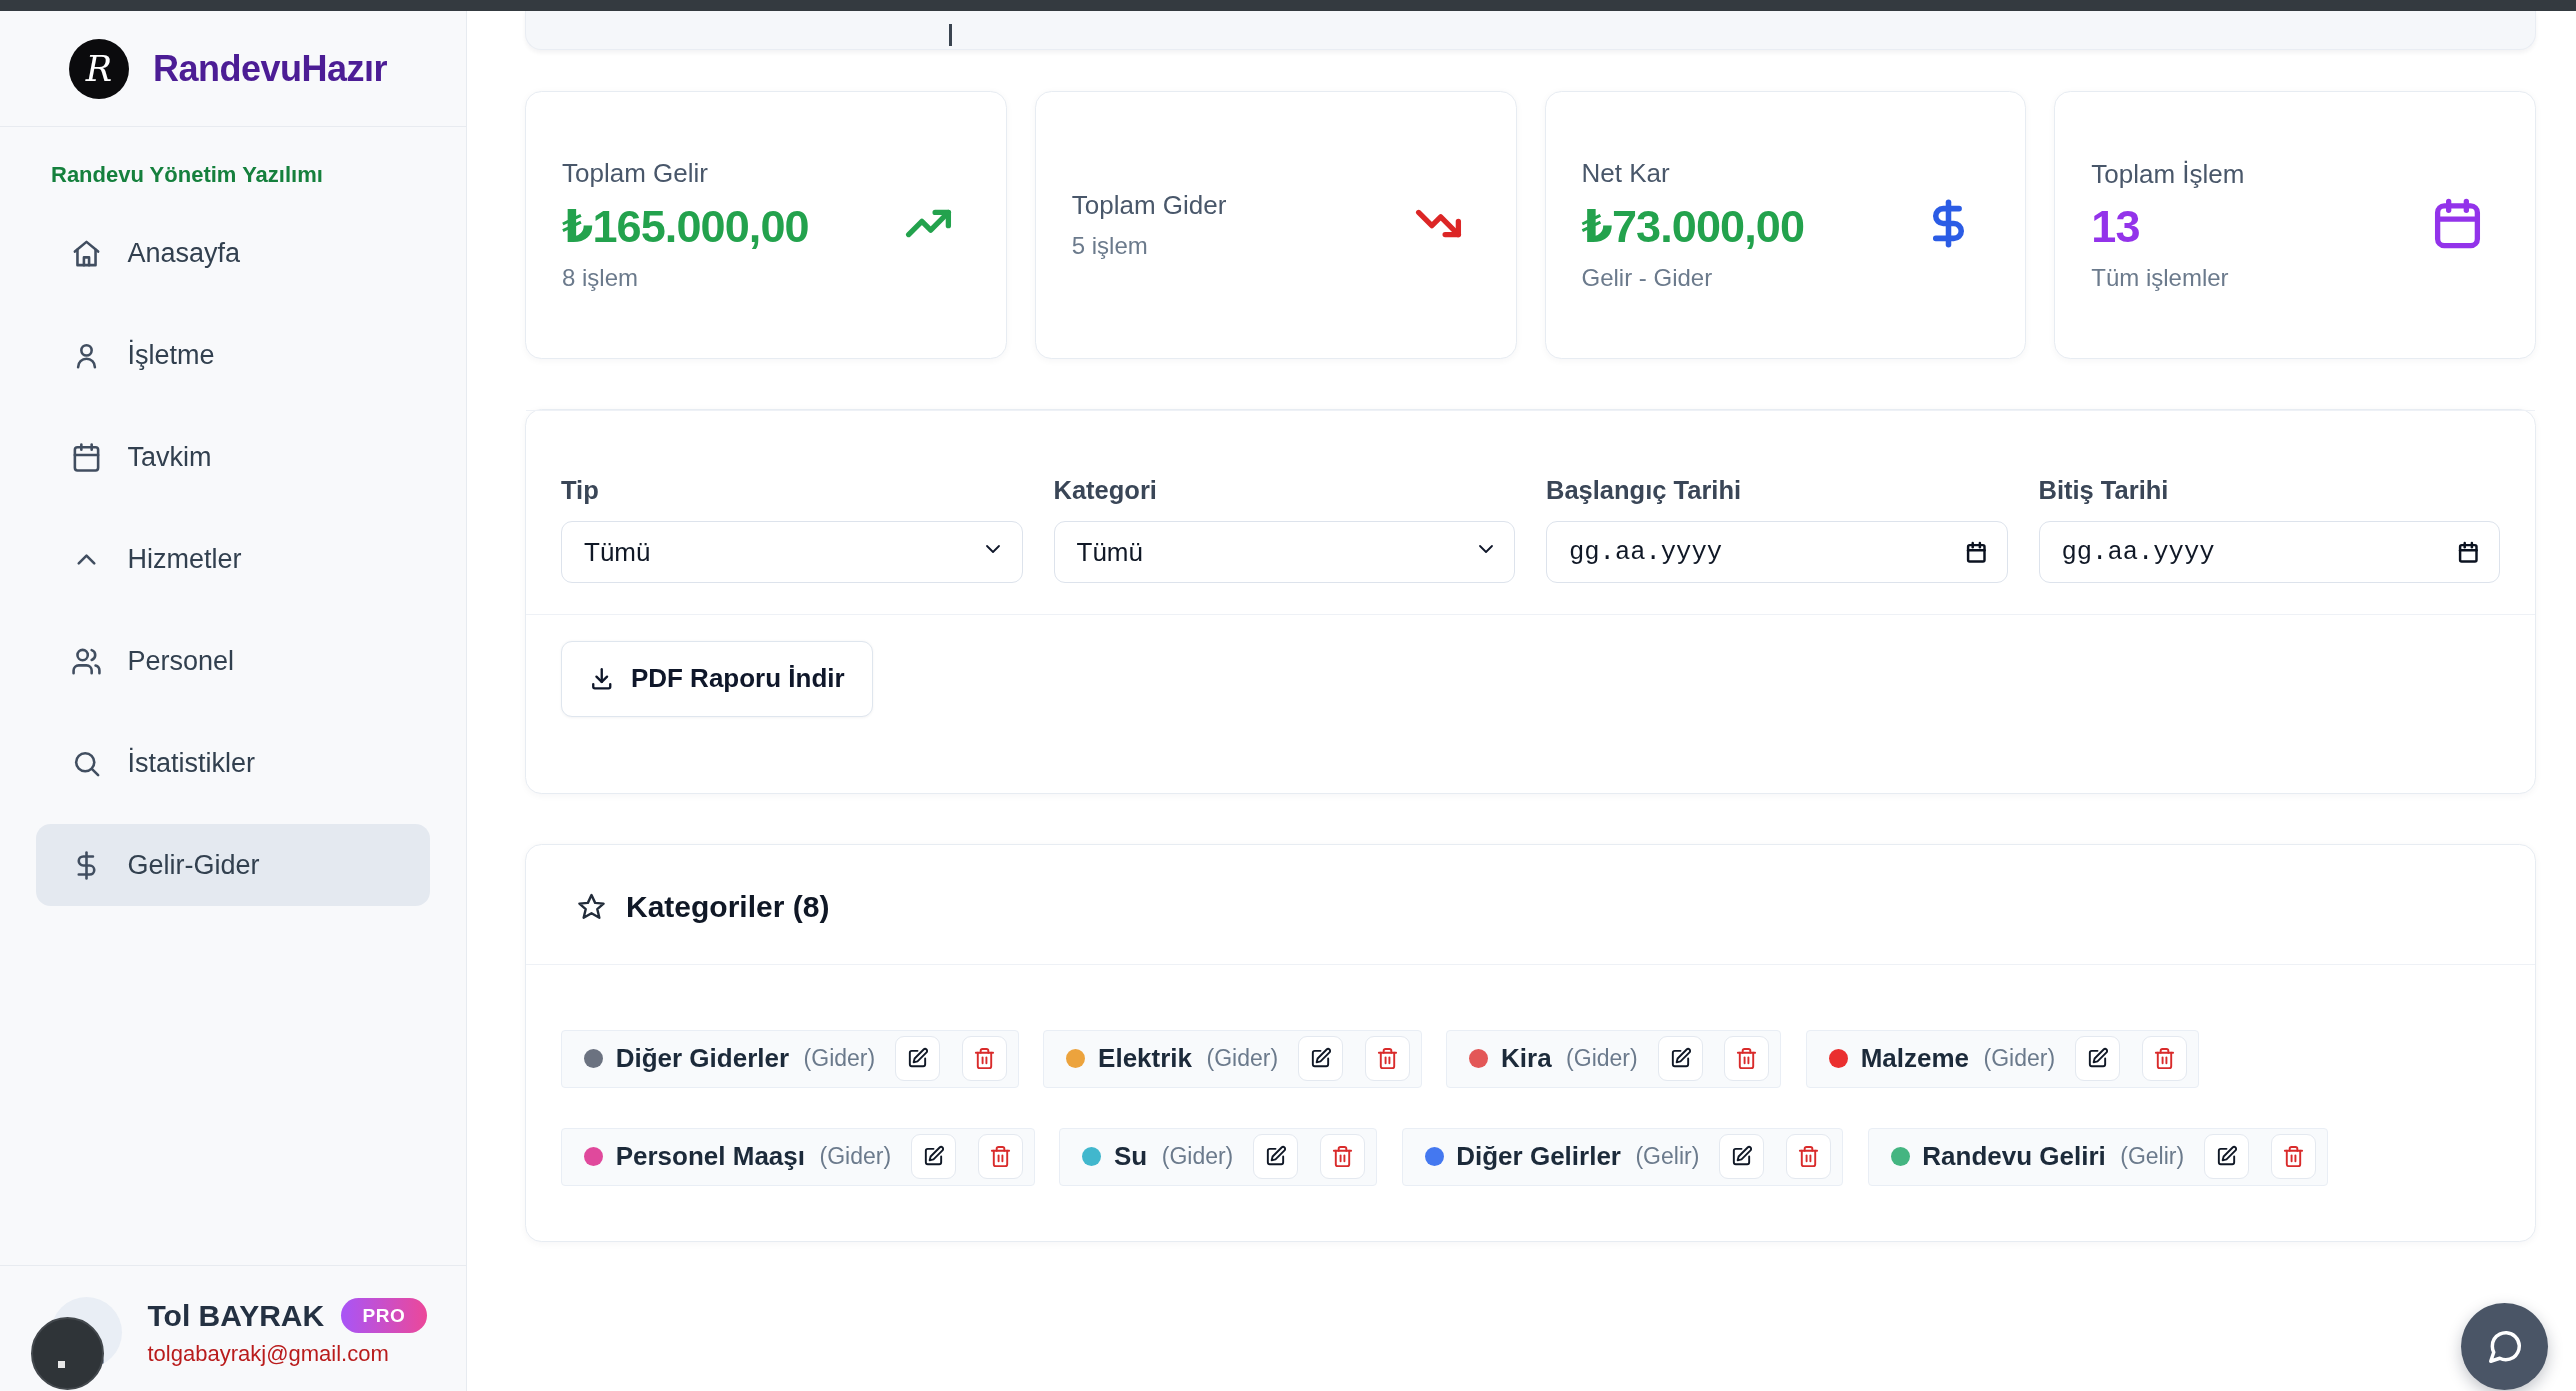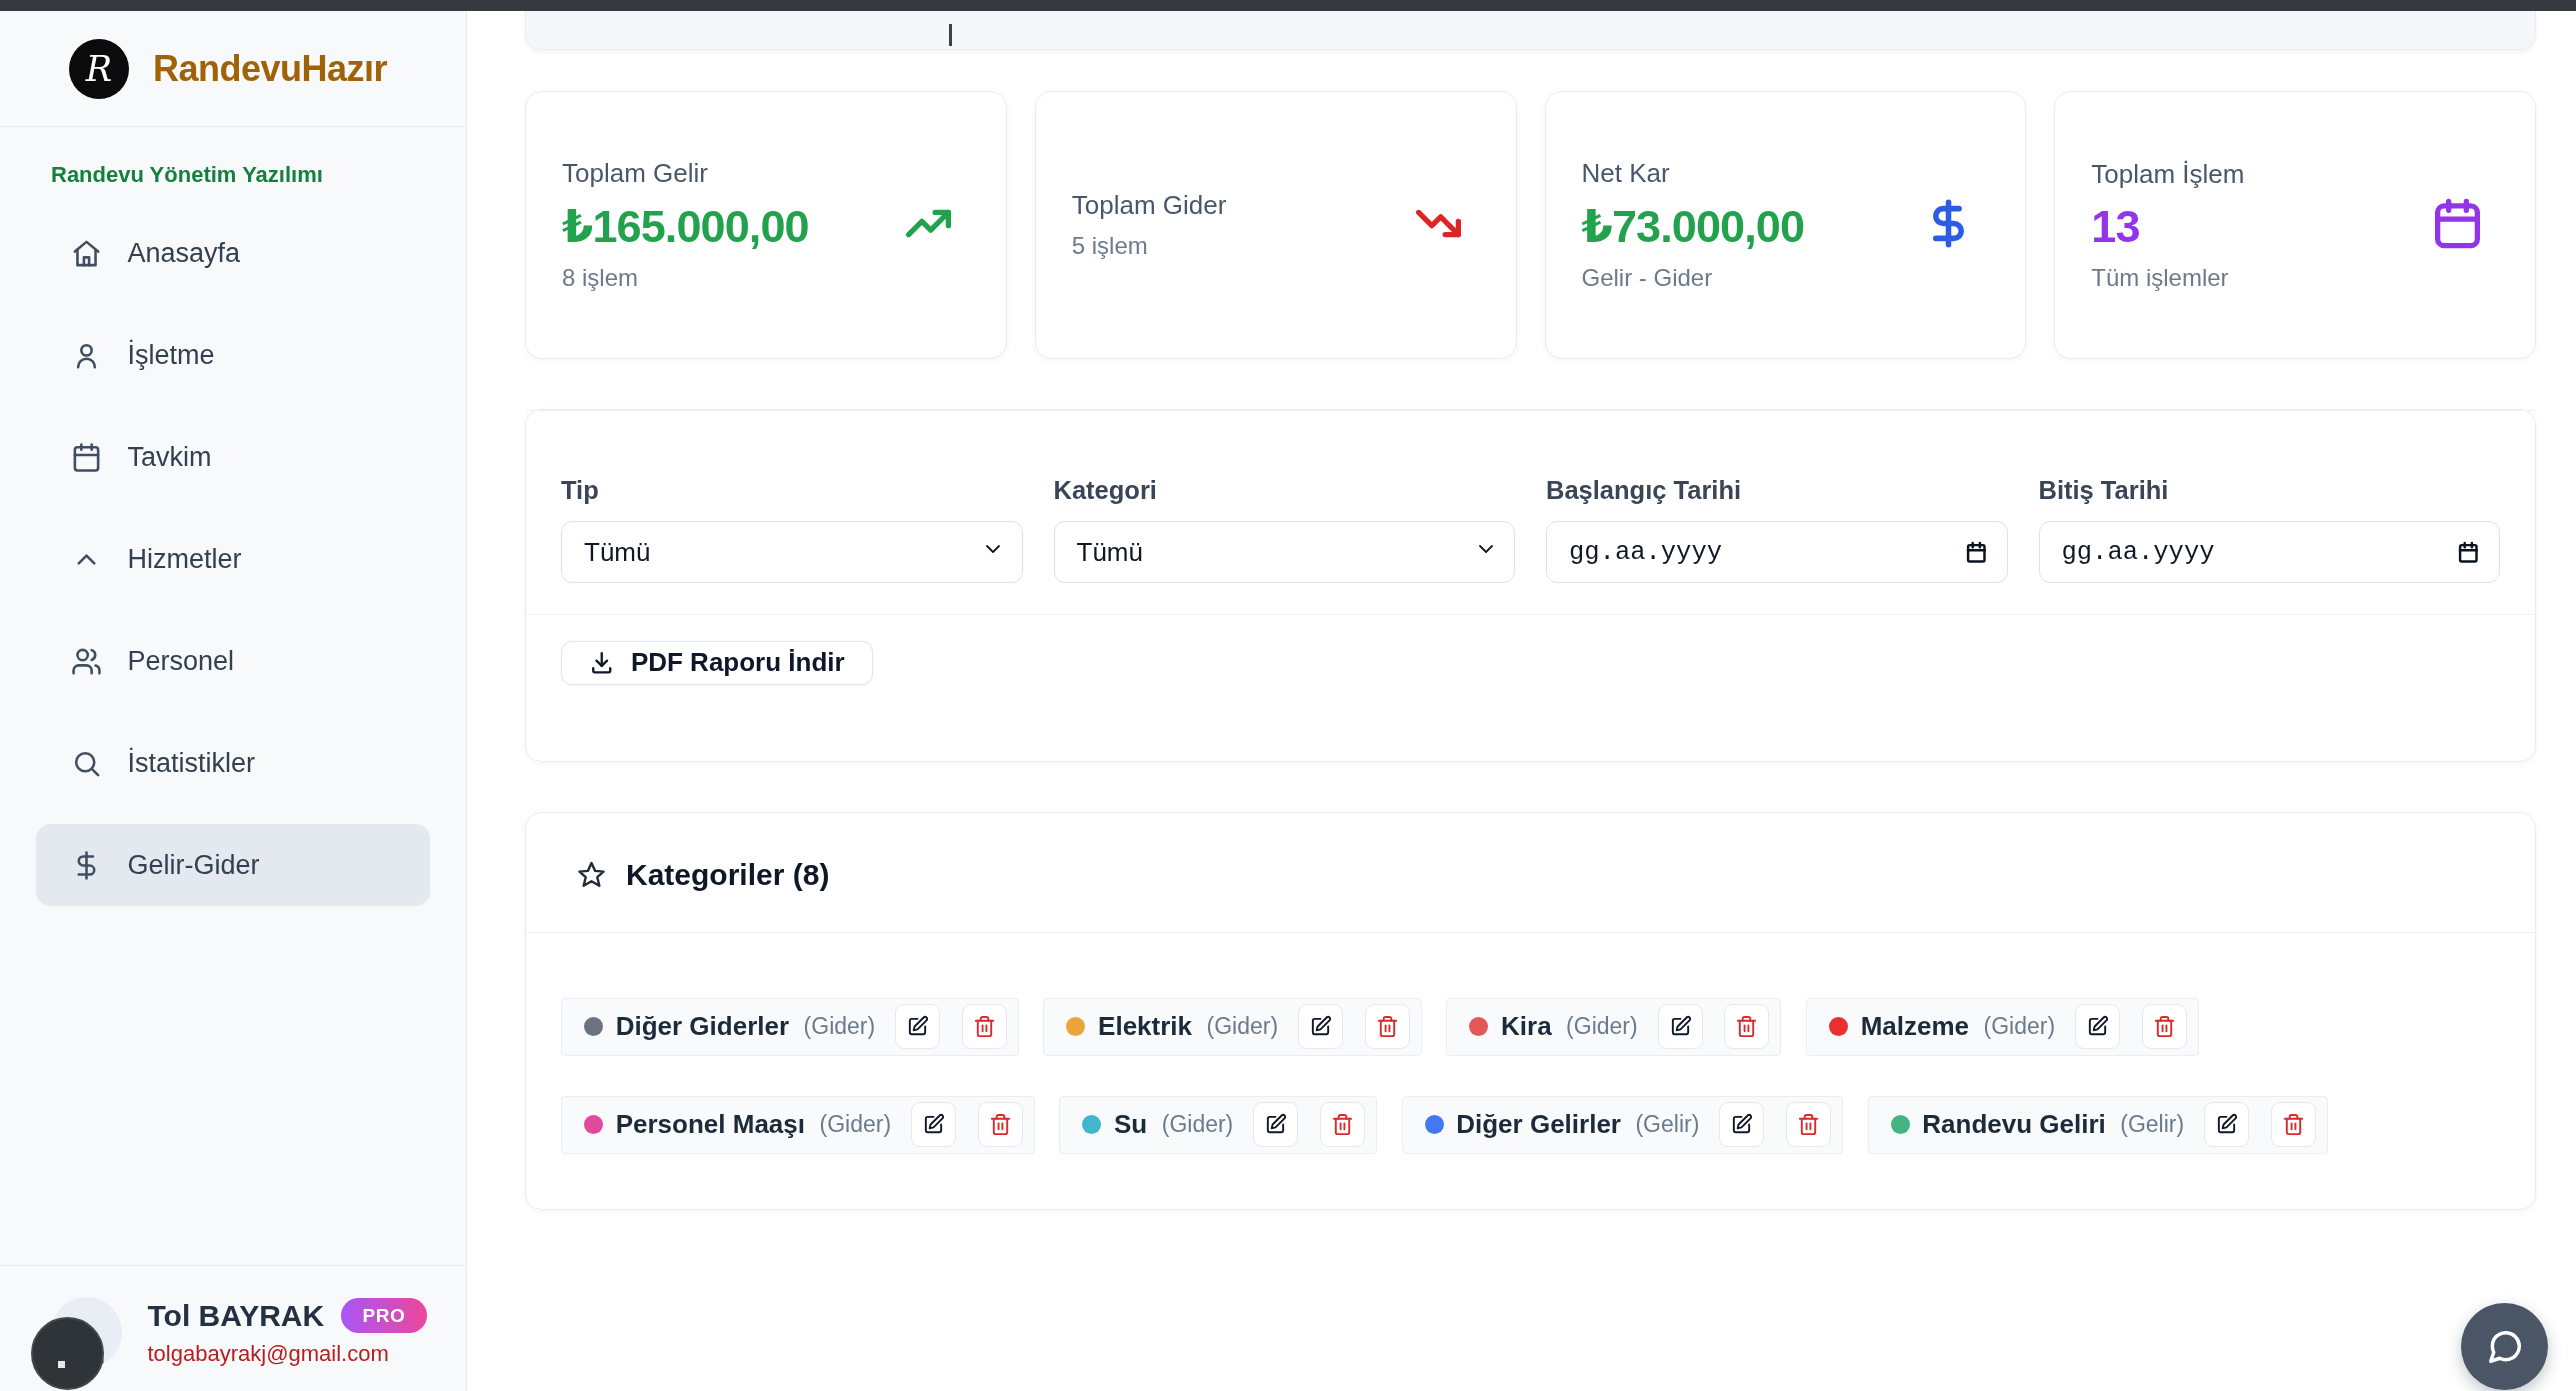--- a/index.html
+++ b/index.html
@@ -13,21 +13,21 @@
   .shell { display:flex; height:1381px; }
 
   
   .sidebar { width:467px; flex:0 0 467px; background:#f8f9fb; border-right:1.8px solid #e7ebf0;
     display:flex; flex-direction:column; }
   .brand { height:116px; display:flex; align-items:center; padding-left:69px; gap:24px;
     border-bottom:1.8px solid #e8ebf0; }
   .brand-logo { width:60px; height:60px; border-radius:50%; background:#0b0b0d; color:#fff;
     display:flex; align-items:center; justify-content:center;
     font-family:"DejaVu Serif",serif; font-style:italic; font-size:35px; }
-  .brand-title { font-size:36px; font-weight:700; color:#a16207; letter-spacing:-0.5px; }
+  .brand-title { font-size:36px; font-weight:700; color:#4c1d95; letter-spacing:-0.5px; }
 
   .section-label { margin:35px 0 0 51px; font-size:22px; font-weight:700; color:#15803d; }
 
   .nav { margin-top:24px; padding:0 36px; }
   .nav-item { height:82px; margin-bottom:20px; display:flex; align-items:center; gap:25.5px;
     padding:0 35px; border-radius:14.6px; cursor:pointer;text-align:center; }
   .nav-item.active { background:#e4e9f0; }
   .nav-item svg { width:31px; height:31px; stroke:#414e60; fill:none; stroke-width:2;
     stroke-linecap:round; stroke-linejoin:round; flex:0 0 31px; }
   .nav-label { font-size:27px; font-weight:500; color:#32404f; }
@@ -85,21 +85,21 @@
   .input-box .chev { position:absolute; right:16.4px; }
   .input-box .chev svg { width:24px; height:24px; fill:none; stroke:#0f172a; stroke-width:1.8;
     stroke-linecap:round; stroke-linejoin:round; }
   .input-box .cal { position:absolute; right:18px; display:flex; }
   .input-box .cal svg { width:24.6px; height:24.6px; fill:none; stroke:#0b1220; stroke-width:2.4;
     stroke-linecap:round; stroke-linejoin:round; }
   .mono-date { font-family:"Liberation Mono","DejaVu Sans Mono",monospace; font-size:25.5px; }
 
   .filter-divider { margin-top:31px; border-top:1.8px solid #eef1f6; }
   .pdf-row { padding:25.5px 35px 76px; }
-  .pdf-btn { display:inline-flex; align-items:center; gap:16.4px; height:44px; padding:0 27px;
+  .pdf-btn { display:inline-flex; align-items:center; gap:16.4px; height:76px; padding:0 27px;
     background:#fff; border:1.8px solid #dfe6ee; border-radius:11px; cursor:pointer;
     font-size:26px; font-weight:600; color:#0f172a; box-shadow:0 0.9px 2.7px rgba(15,23,42,.05);
     font-family:inherit; }
   .pdf-btn svg { width:25.5px; height:25.5px; fill:none; stroke:#0f172a; stroke-width:2.2;
     stroke-linecap:round; stroke-linejoin:round; }
 
   .chips { padding:65px 35px 55px; display:flex; flex-wrap:wrap; gap:20px 24.6px; align-items:center; }
   .break { flex-basis:100%; height:0; }
   .chip { height:58px; border-radius:4px; background:#f8fafc; border:1.8px solid #e9eef5;
     display:inline-flex; align-items:center; padding:0 11px 0 22px; gap:12.7px; }

